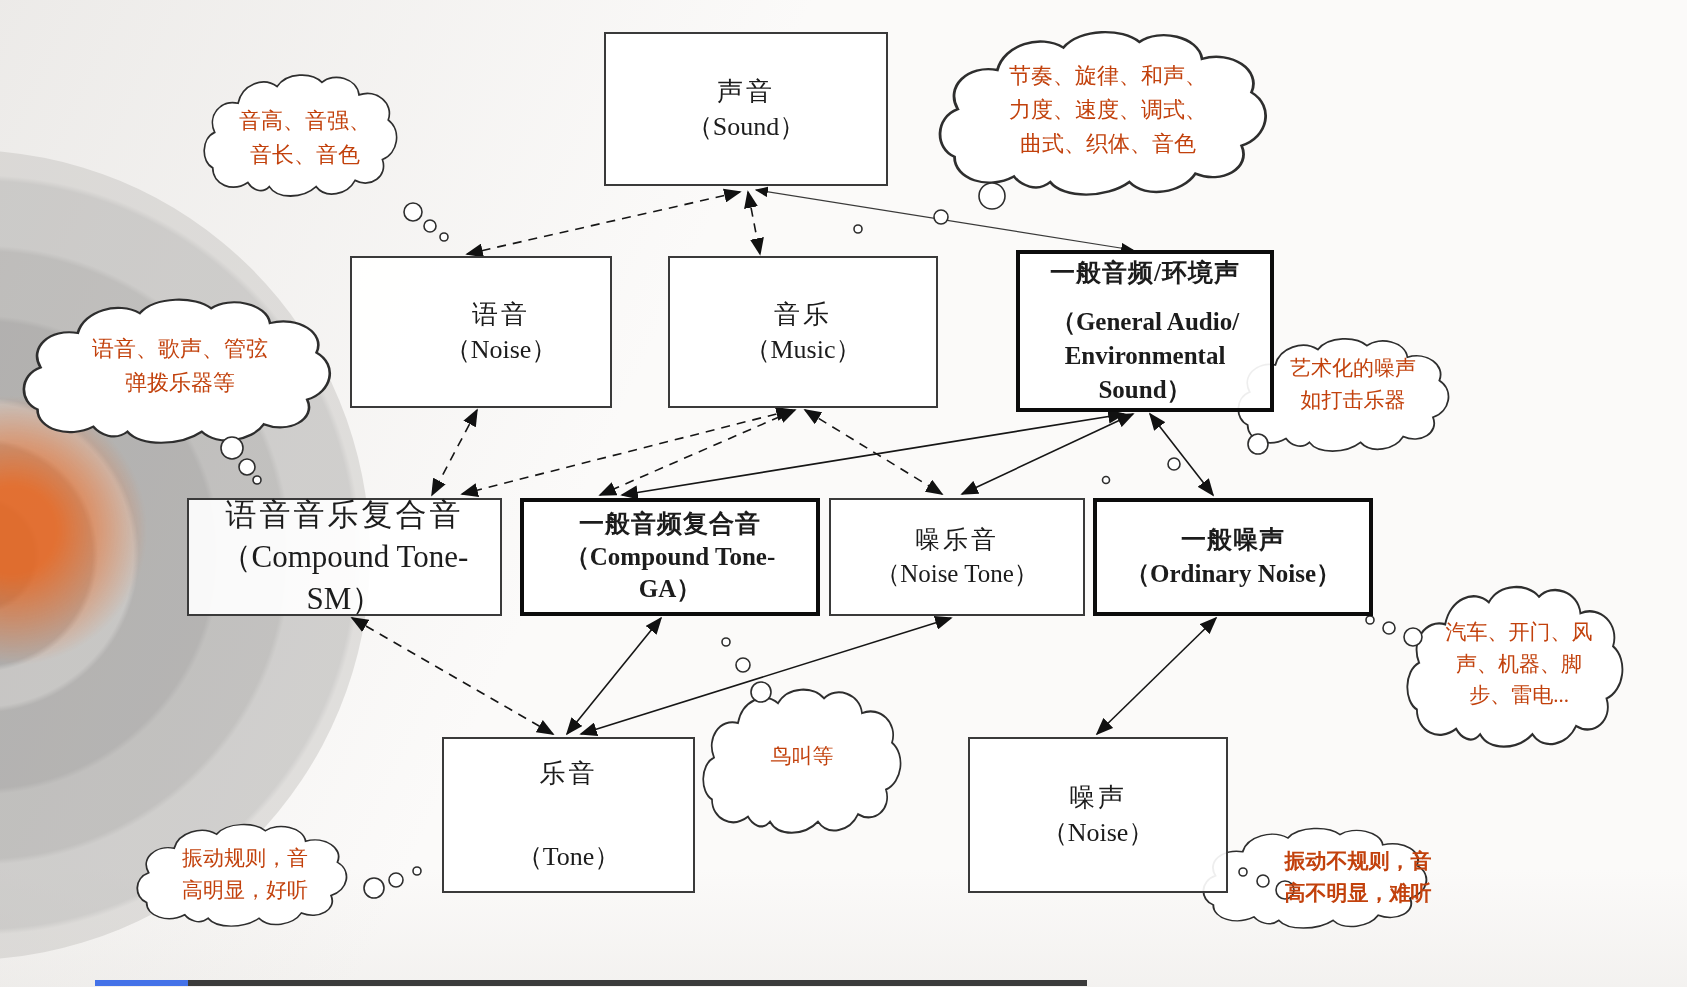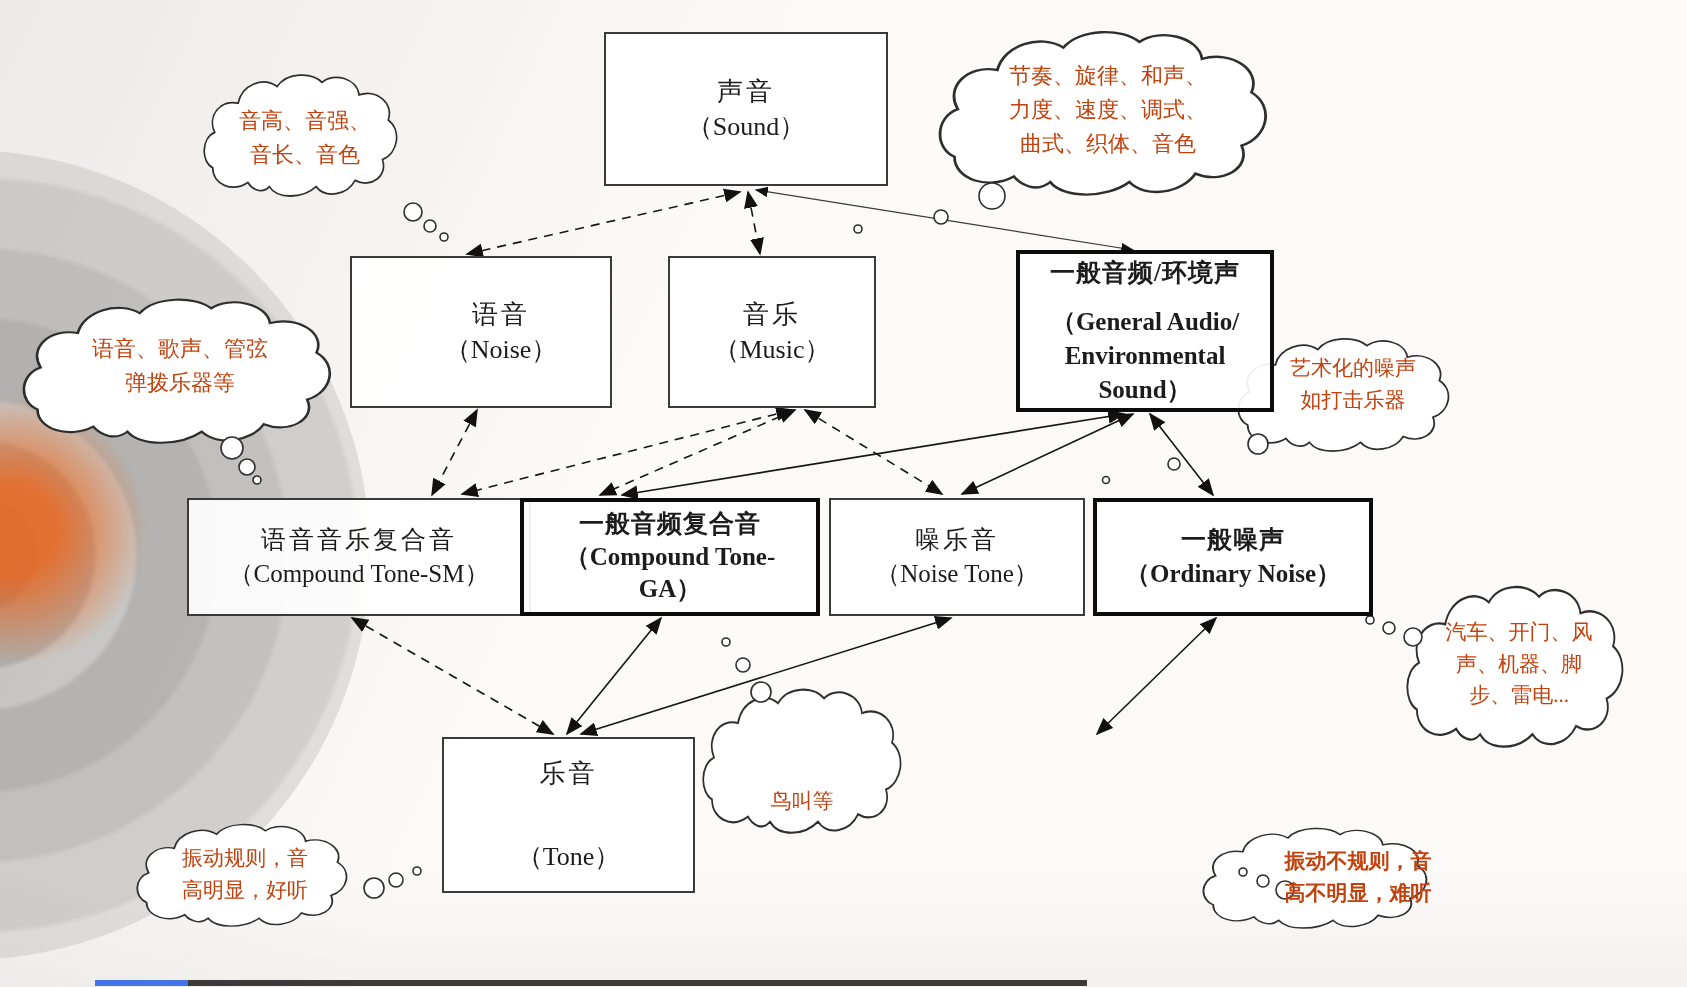--- a/index.html
+++ b/index.html
@@ -122,65 +122,69 @@
   </svg>
 
   <div class="box" style="left:604px;top:32px;width:284px;height:154px;">
     <span class="zh">声音</span>
     <span class="en">（Sound）</span>
   </div>
   <div class="box" style="left:350px;top:256px;width:262px;height:152px;padding-left:40px;">
     <span class="zh">语音</span>
     <span class="en">（Noise）</span>
   </div>
-  <div class="box" style="left:668px;top:256px;width:208px;height:152px;">
+  <div class="box" style="left:668px;top:256px;width:270px;height:152px;">
     <span class="zh">音乐</span>
     <span class="en">（Music）</span>
   </div>
   <div class="box bold" style="left:1016px;top:250px;width:258px;height:162px;font-size:25px;gap:16px;">
     <span class="zh" style="letter-spacing:1px;">一般音频/环境声</span>
     <span class="en">（General Audio/
 Environmental
 Sound）</span>
   </div>
-  <div class="box" style="left:187px;top:498px;width:344px;height:118px;font-size:25px;text-align:right;">
+  <div class="box" style="left:187px;top:498px;width:315px;height:118px;font-size:31px;">
     <span class="zh">语音音乐复合音</span>
     <span class="en">（Compound Tone-SM）</span>
   </div>
   <div class="box bold" style="left:520px;top:498px;width:300px;height:118px;font-size:25px;line-height:1.3;">
     <span class="zh" style="letter-spacing:1px;">一般音频复合音</span>
     <span class="en">（Compound Tone-
 GA）</span>
   </div>
   <div class="box" style="left:829px;top:498px;width:256px;height:118px;font-size:25px;">
     <span class="zh">噪乐音</span>
     <span class="en">（Noise Tone）</span>
   </div>
   <div class="box bold" style="left:1093px;top:498px;width:280px;height:118px;font-size:25px;">
     <span class="zh" style="letter-spacing:1px;">一般噪声</span>
     <span class="en">（Ordinary Noise）</span>
   </div>
   <div class="box" style="left:442px;top:737px;width:253px;height:156px;gap:48px;">
     <span class="zh">乐音</span>
     <span class="en">（Tone）</span>
   </div>
+  <div class="box" style="left:968px;top:737px;width:260px;height:156px;">
+    <span class="zh">噪声</span>
+    <span class="en">（Noise）</span>
+  </div>
 
   <div class="cloud-text" style="left:305px;top:138px;">音高、音强、
 音长、音色</div>
   <div class="cloud-text" style="left:1108px;top:110px;">节奏、旋律、和声、
 力度、速度、调式、
 曲式、织体、音色</div>
   <div class="cloud-text" style="left:180px;top:366px;">语音、歌声、管弦
 弹拨乐器等</div>
   <div class="cloud-text small" style="left:1345px;top:384px;margin-left:8px;">艺术化的噪声
 如打击乐器</div>
   <div class="cloud-text small" style="left:1519px;top:664px;">汽车、开门、风
 声、机器、脚
 步、雷电...</div>
-  <div class="cloud-text small" style="left:802px;top:757px;margin-top:45px;">鸟叫等</div>
+  <div class="cloud-text small" style="left:802px;top:757px;">鸟叫等</div>
   <div class="cloud-text small" style="left:245px;top:874px;">振动规则，音
 高明显，好听</div>
   <div class="cloud-text small" style="left:1358px;top:877px;font-weight:bold;">振动不规则，音
 高不明显，难听</div>
 
   <div class="progress-track">
     <div class="progress-fill"></div>
   </div>
 </div>
 

